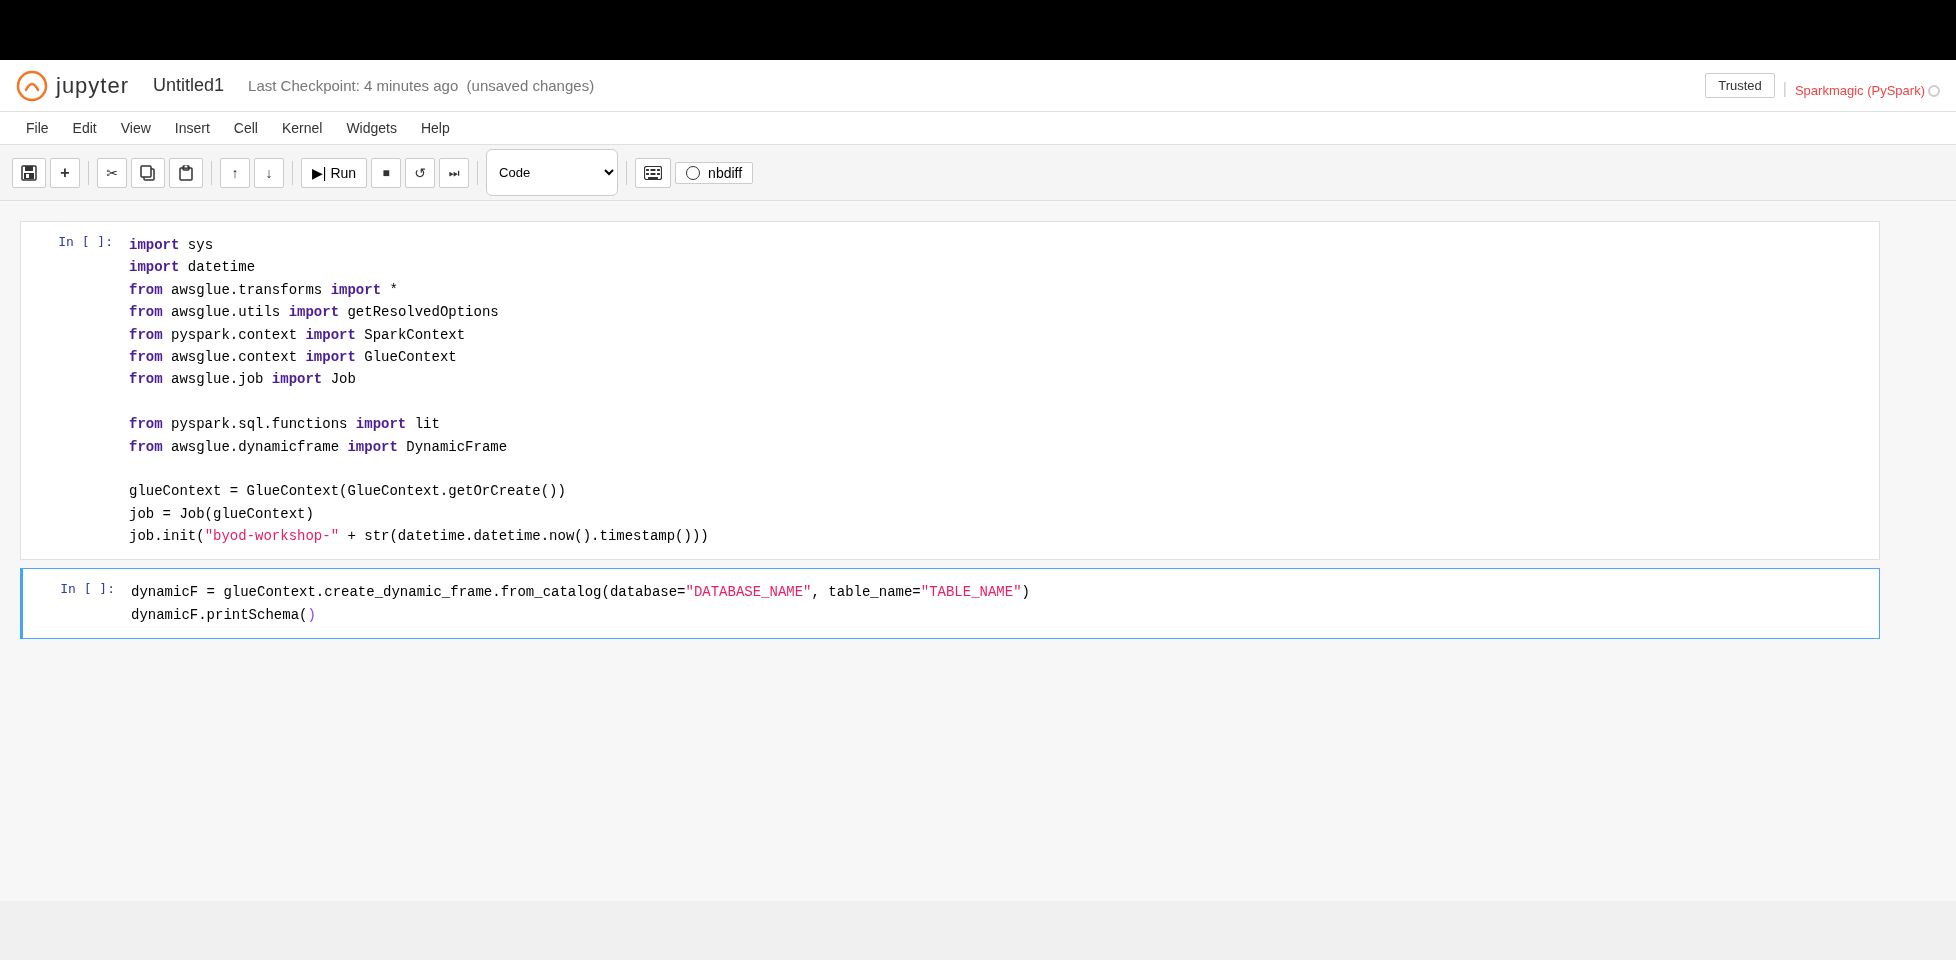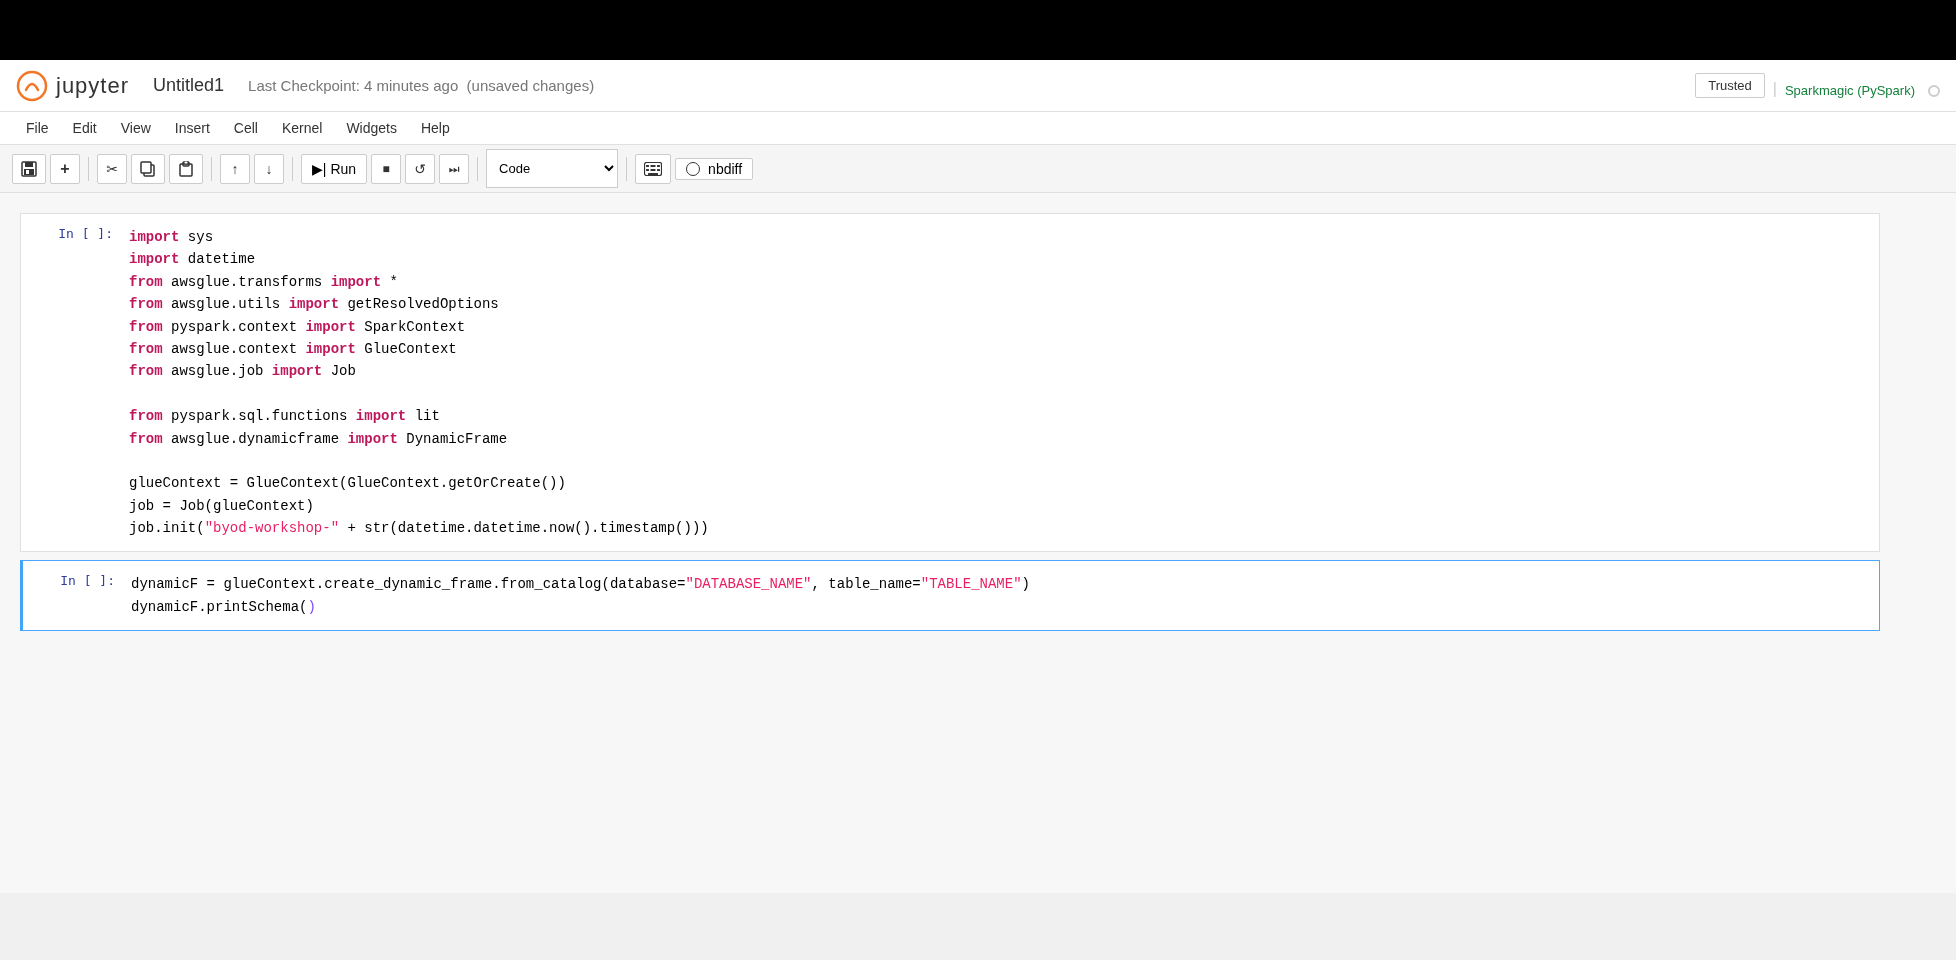--- a/index.html
+++ b/index.html
@@ -65,24 +65,24 @@
       background: #fff;
       padding: 4px 12px;
       font-size: 13px;
       color: #333;
       cursor: pointer;
       border-radius: 2px;
     }
 
     .kernel-info {
       font-size: 13px;
-      color: #15803d;
-      display: flex;
-      align-items: center;
-      gap: 13px;
+      color: #ef4444;
+      display: flex;
+      align-items: center;
+      gap: 3px;
     }
 
     .kernel-indicator {
       width: 12px;
       height: 12px;
       border-radius: 50%;
       border: 2px solid #ccc;
       background: transparent;
     }
 
@@ -143,27 +143,27 @@
       padding: 4px 10px;
       background: #fff;
       border: 1px solid #ccc;
       cursor: pointer;
       font-size: 14px;
       border-radius: 2px;
       height: 30px;
     }
 
     .cell-type-select {
-      height: 39px;
+      height: 47px;
       border: 1px solid #ccc;
       background: #fff;
       padding: 0 8px;
       font-size: 13px;
       cursor: pointer;
-      border-radius: 0;
+      border-radius: 6px;
       min-width: 100px;
     }
 
     .nbdiff-btn {
       display: flex;
       align-items: center;
       gap: 8px;
       padding: 4px 10px;
       background: #fff;
       border: 1px solid #ccc;
@@ -226,21 +226,21 @@
     .cell-content {
       flex: 1;
       padding: 12px 8px;
       font-family: 'Courier New', monospace;
       font-size: 14px;
       line-height: 1.6;
       overflow-x: auto;
     }
 
     
-    .kw { color: #be185d; font-weight: bold; }
+    .kw { color: #4c1d95; font-weight: bold; }
     .kw2 { color: #7c4dff; }
     .str { color: #e91e63; }
     .plain { color: #000; }
   </style>
 </head>
 <body>
 
 <div class="top-bar"></div>
 
 <div class="jupyter-header">

